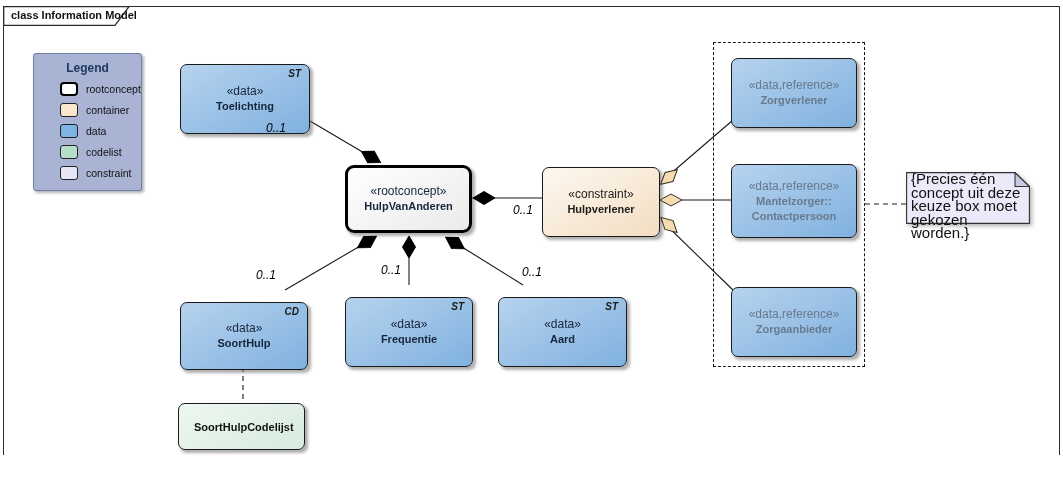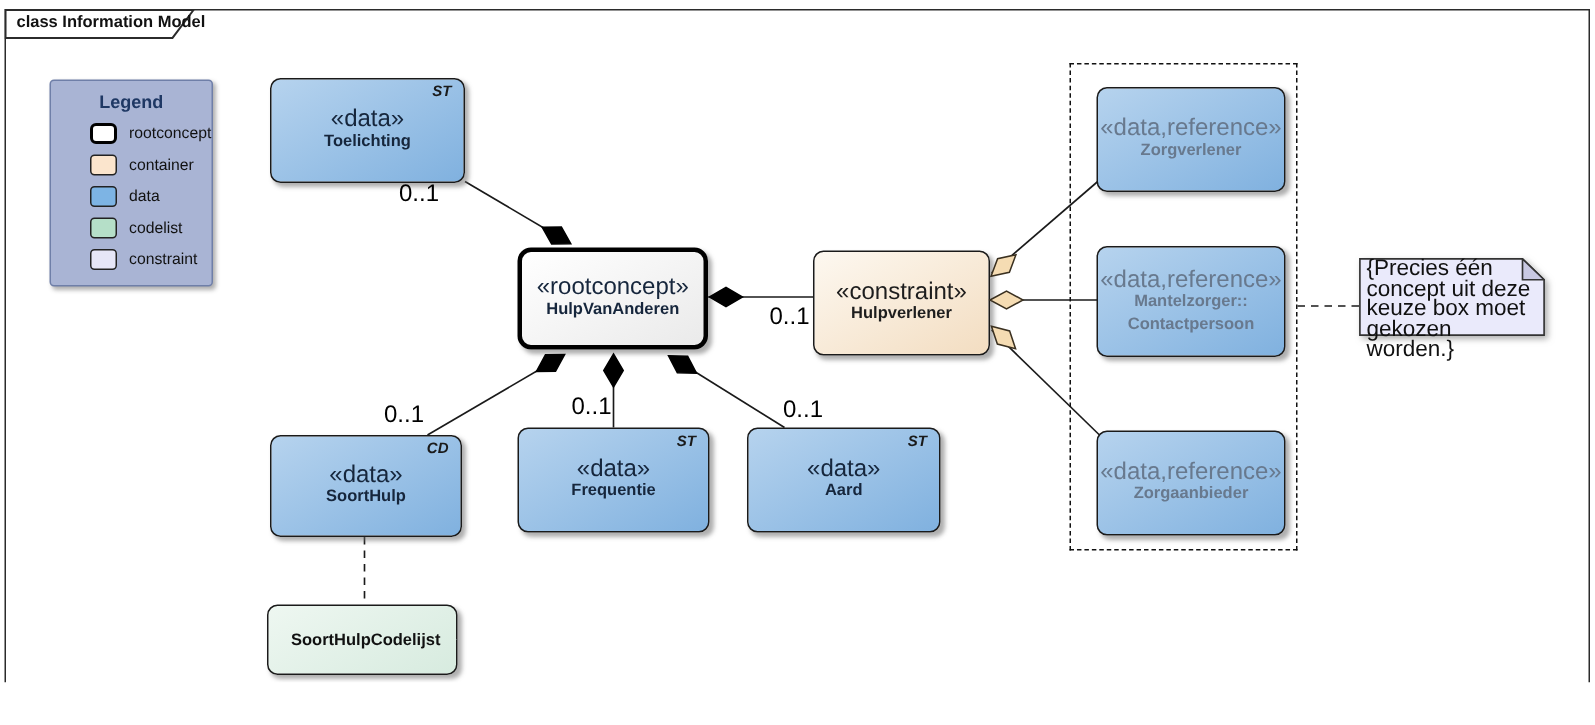--- a/index.html
+++ b/index.html
@@ -23,43 +23,43 @@
   .sw1{background:#fbe5cd;}
   .sw2{background:#7db4e4;}
   .sw3{background:#b5dfc8;}
   .sw4{background:#e6e6f7;}
   .legend-label{font-size:10.5px;color:#111;}
   
   .node{position:absolute;border:1.3px solid #1a1a1a;border-radius:7px;
         box-shadow:2.5px 2.5px 3px rgba(110,110,110,.55);
         display:flex;flex-direction:column;align-items:center;justify-content:center;
         gap:3px;z-index:2;box-sizing:border-box;}
-  .stereo{font-size:16px;line-height:11px;}
+  .stereo{font-size:12px;line-height:11px;}
   .nname{font-size:11px;font-weight:bold;line-height:12px;}
   .tag{position:absolute;top:3px;right:8px;font-size:10px;font-style:italic;font-weight:600;color:#1a1a1a;}
-  .data-node{background:linear-gradient(150deg,#b6d3ee 0%,#80b1df 100%);color:#16263c;}
+  .data-node{background:linear-gradient(150deg,#b6d3ee 0%,#80b1df 100%);color:#16263c;margin-top:12px;}
   .ref-node{background:linear-gradient(150deg,#b6d3ee 0%,#80b1df 100%);color:#68798e;}
   .root-node{background:linear-gradient(150deg,#ffffff 0%,#eaeaea 100%);
              border:3px solid #000;border-radius:9px;color:#16263c;}
   .container-node{background:linear-gradient(150deg,#fdf8f0 0%,#f3ddc1 100%);color:#1d1d1d;}
   .codelist-node{background:linear-gradient(150deg,#eef7f1 0%,#d7ebdf 100%);
                  flex-direction:row;justify-content:flex-start;padding-left:15px;gap:10px;color:#111;}
   
   .choice-box{position:absolute;left:713px;top:42px;width:152px;height:325px;
               border:1.6px dashed #111;z-index:1;box-sizing:border-box;}
   
   .note-wrap{position:absolute;left:906px;top:172px;width:124px;height:52px;z-index:2;
              filter:drop-shadow(2px 2px 2px rgba(110,110,110,.55));}
   .note-text{position:absolute;left:911px;top:172px;width:112px;font-size:15px;
              line-height:13.5px;color:#111;z-index:3;}
   
   .lines-layer{position:absolute;left:0;top:0;z-index:1;pointer-events:none;}
   .diamond-layer{position:absolute;left:0;top:0;z-index:3;pointer-events:none;}
   
-  .mult{position:absolute;font-size:16px;color:#000;z-index:2;white-space:nowrap;}
+  .mult{position:absolute;font-size:12px;color:#000;z-index:2;white-space:nowrap;font-style:italic;}
   .m-toelichting{left:266px;top:121px;}
   .m-hulpverlener{left:513px;top:203px;}
   .m-soorthulp{left:256px;top:268px;}
   .m-frequentie{left:381px;top:263px;}
   .m-aard{left:522px;top:265px;}
 </style>
 </head>
 <body>
 
 <div id="stage">

